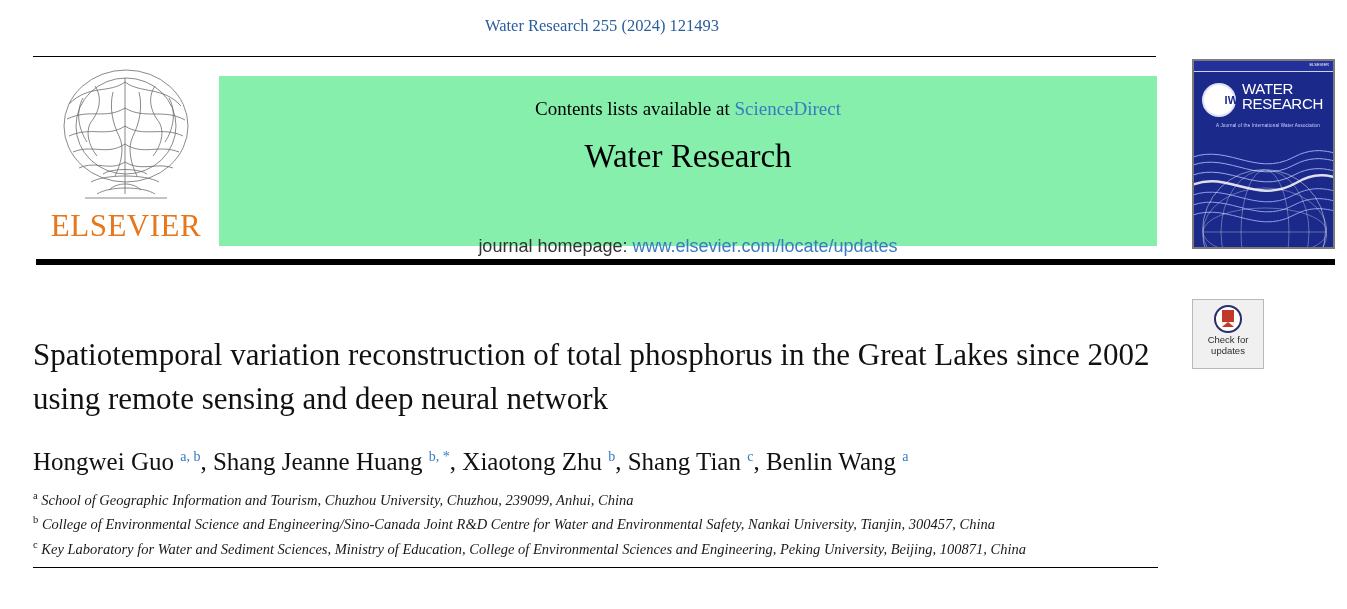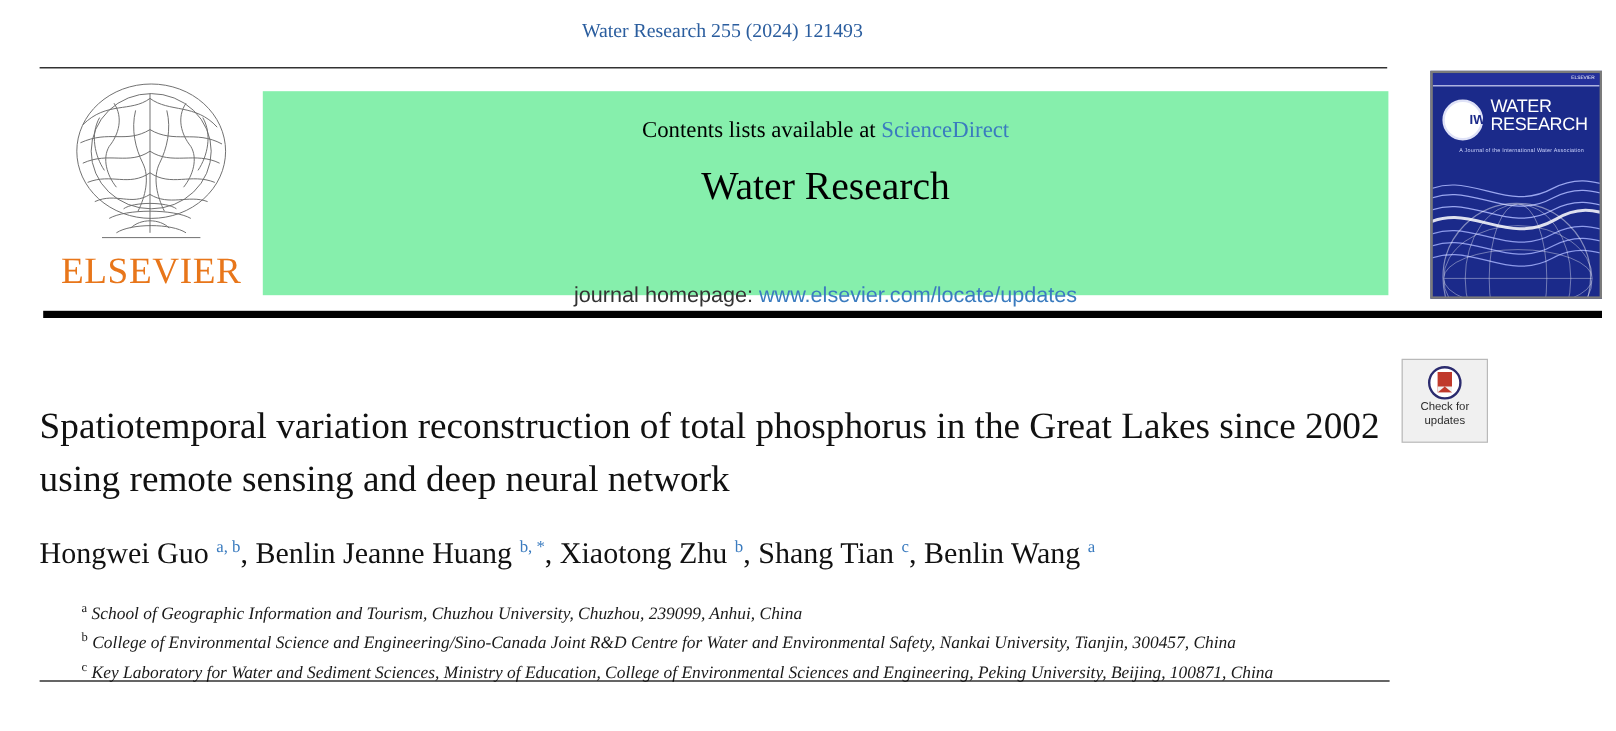--- a/index.html
+++ b/index.html
@@ -210,21 +210,21 @@
     width: 124px;
     height: 124px;
     border-radius: 50%;
     border: 1px solid rgba(255,255,255,0.45);
     box-sizing: border-box;
   }
 
   
   .crossmark {
     position: absolute;
-    left: 1168px;
+    left: 1192px;
     top: 299px;
     width: 72px;
     height: 70px;
     background: #f0f0f0;
     border: 1px solid #b9b9b9;
     box-sizing: border-box;
     text-align: center;
   }
   .cm-circle {
     margin: 5px auto 1px auto;
@@ -283,28 +283,27 @@
   }
   .authors sup {
     font-size: 14px;
     color: #3a7bbf;
     vertical-align: super;
     margin-top: 12px;
   }
   .affiliations {
     position: absolute;
     left: 33px;
-    top: 498px;
+    top: 486px;
     width: 1125px;
     font-family: "Liberation Serif", serif;
     font-style: italic;
     font-size: 14.5px;
     line-height: 20.5px;
     color: #1a1a1a;
-    margin-left: 35px;
   }
   .affiliations sup {
     font-style: normal;
     font-size: 10.5px;
     vertical-align: super;
   }
   .rule-thin-bottom {
     position: absolute;
     top: 567px;
     left: 33px;
@@ -409,21 +408,21 @@
       <div class="cm-book"></div>
     </div>
     <div class="cm-text">
       <div>Check for</div>
       <div>updates</div>
     </div>
   </div>
 
   <div class="article-title">Spatiotemporal variation reconstruction of total phosphorus in the Great Lakes since 2002 using remote sensing and deep neural network</div>
 
-  <div class="authors"><span>Hongwei Guo </span><sup>a, b</sup><span>, </span><span>Benlin Jeanne Huang </span><sup>b, *</sup><span>, </span><span>Xiaotong Zhu </span><sup>b</sup><span>, </span><span>Shang Tian </span><sup>c</sup><span>, </span><span>Benlin Wang </span><sup>a</sup></div>
+  <div class="authors"><span>Hongwei Guo </span><sup>a, b</sup><span>, </span><span>Shang Jeanne Huang </span><sup>b, *</sup><span>, </span><span>Xiaotong Zhu </span><sup>b</sup><span>, </span><span>Shang Tian </span><sup>c</sup><span>, </span><span>Benlin Wang </span><sup>a</sup></div>
 
   <div class="affiliations">
       <div><sup>a</sup><span> School of Geographic Information and Tourism, Chuzhou University, Chuzhou, 239099, Anhui, China</span></div>
       <div><sup>b</sup><span> College of Environmental Science and Engineering/Sino-Canada Joint R&amp;D Centre for Water and Environmental Safety, Nankai University, Tianjin, 300457, China</span></div>
       <div><sup>c</sup><span> Key Laboratory for Water and Sediment Sciences, Ministry of Education, College of Environmental Sciences and Engineering, Peking University, Beijing, 100871, China</span></div>
     </div>
 
   <div class="rule-thin-bottom"></div>
 
 </div>

